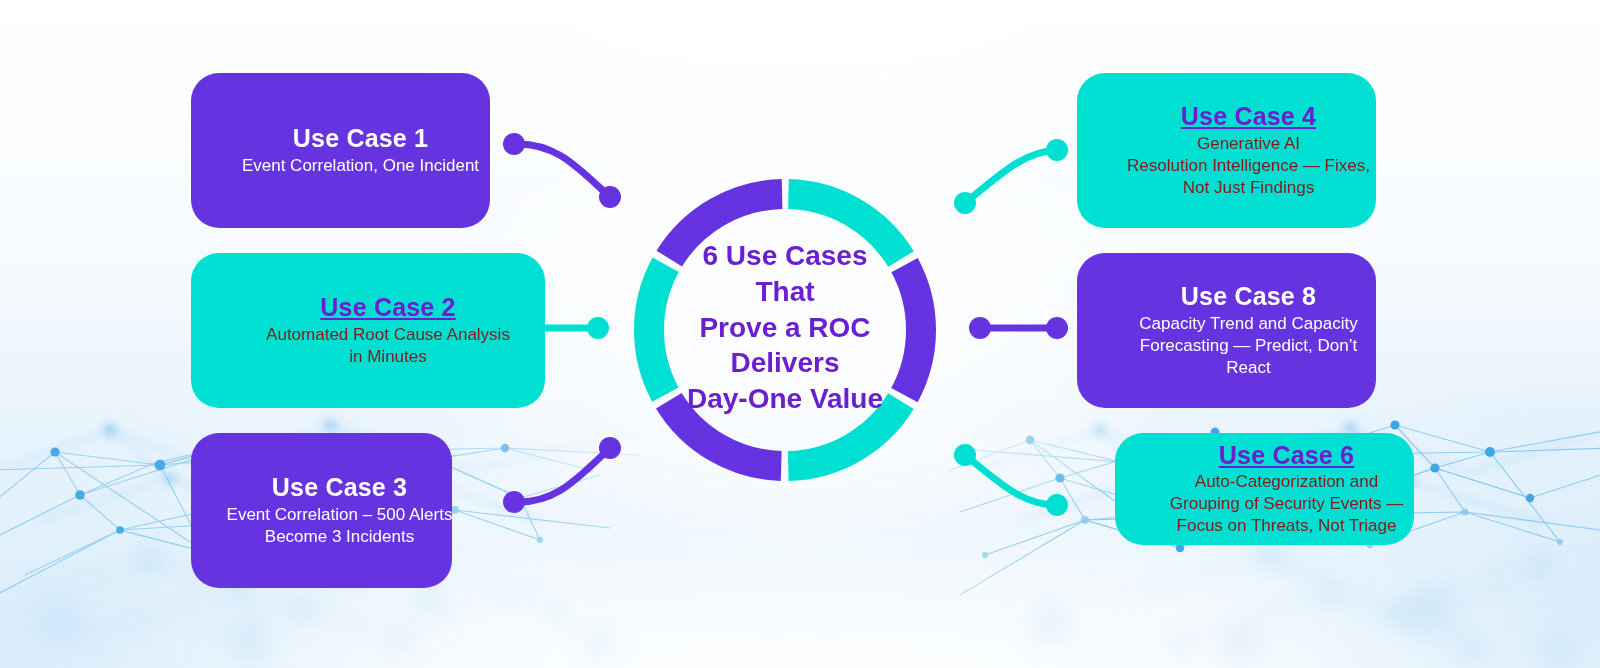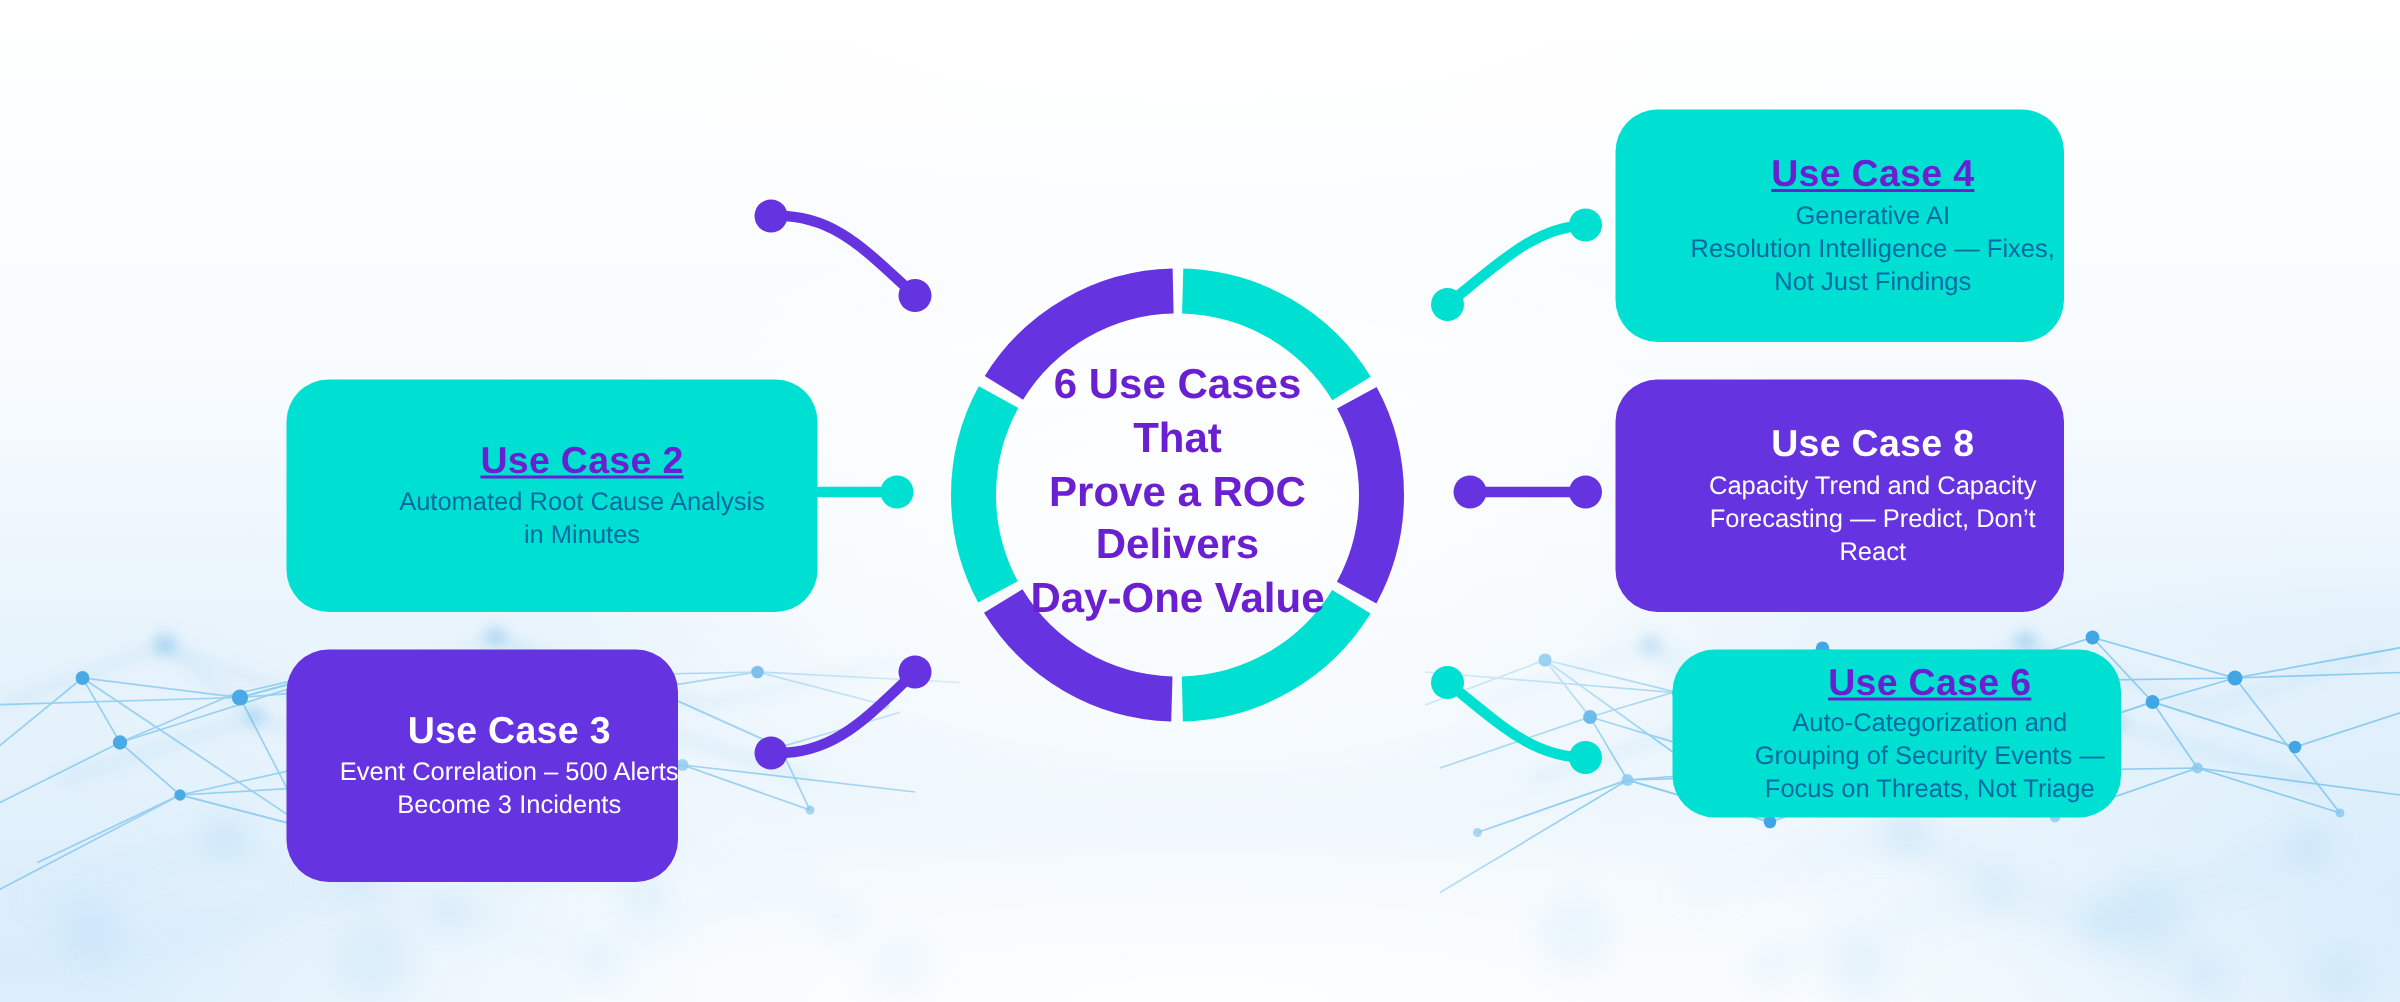--- a/index.html
+++ b/index.html
@@ -61,21 +61,21 @@
   .card-subtitle {
     font-size: 17px;
     font-weight: normal;
     line-height: 1.30;
     margin: 0;
     white-space: pre-line;
   }
   .card.purple .card-title,
   .card.purple .card-subtitle { color: #ffffff; }
   .card.cyan .card-title    { color: #6A1FD0; text-decoration: underline; }
-  .card.cyan .card-subtitle { color: #0369a1; text-align: center; }
+  .card.cyan .card-subtitle { color: #7f1d1d; text-align: center; }
 
   
   .card.left .card-title,
   .card.left .card-subtitle { transform: translateX(20px); }
   .card.right .card-title,
   .card.right .card-subtitle { transform: translateX(22px); }
 
   #card-1 { left: 191px; top: 73px;  width: 299px; height: 155px; }
   #card-2 { left: 191px; top: 253px; width: 354px; height: 155px; }
   #card-3 { left: 191px; top: 433px; width: 261px; height: 155px; padding-left: 14px; }
@@ -328,20 +328,24 @@
         <circle cx="155" cy="155" r="136" stroke="#6633E0" stroke-dasharray="135.4 719.1" stroke-dashoffset="-715.8"></circle>
       </g>
     </svg>
   </div>
 
   <div id="donut-center-text">6 Use Cases That
 Prove a ROC
 Delivers
 Day-One Value</div>
 
+  <div class="card purple left" id="card-1">
+    <div class="card-title">Use Case 1</div>
+    <div class="card-subtitle">Event Correlation, One Incident</div>
+  </div>
 
   <div class="card cyan left" id="card-2">
     <div class="card-title">Use Case 2</div>
     <div class="card-subtitle">Automated Root Cause Analysis
 in Minutes</div>
   </div>
 
   <div class="card purple left" id="card-3">
     <div class="card-title">Use Case 3</div>
     <div class="card-subtitle">Event Correlation – 500 Alerts

